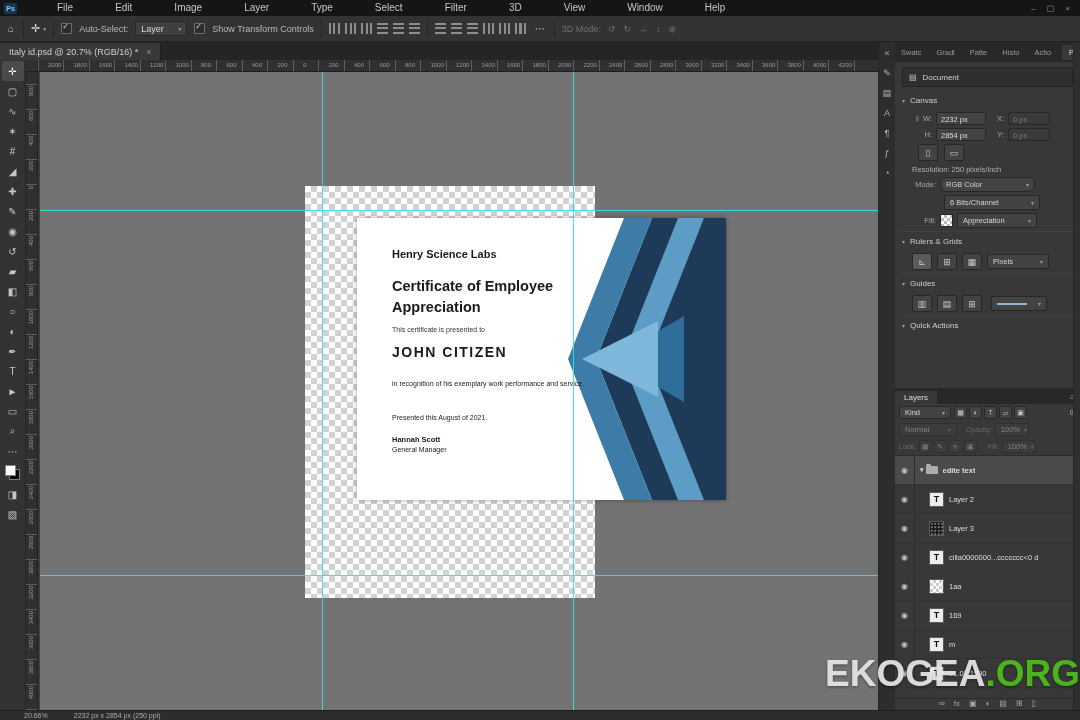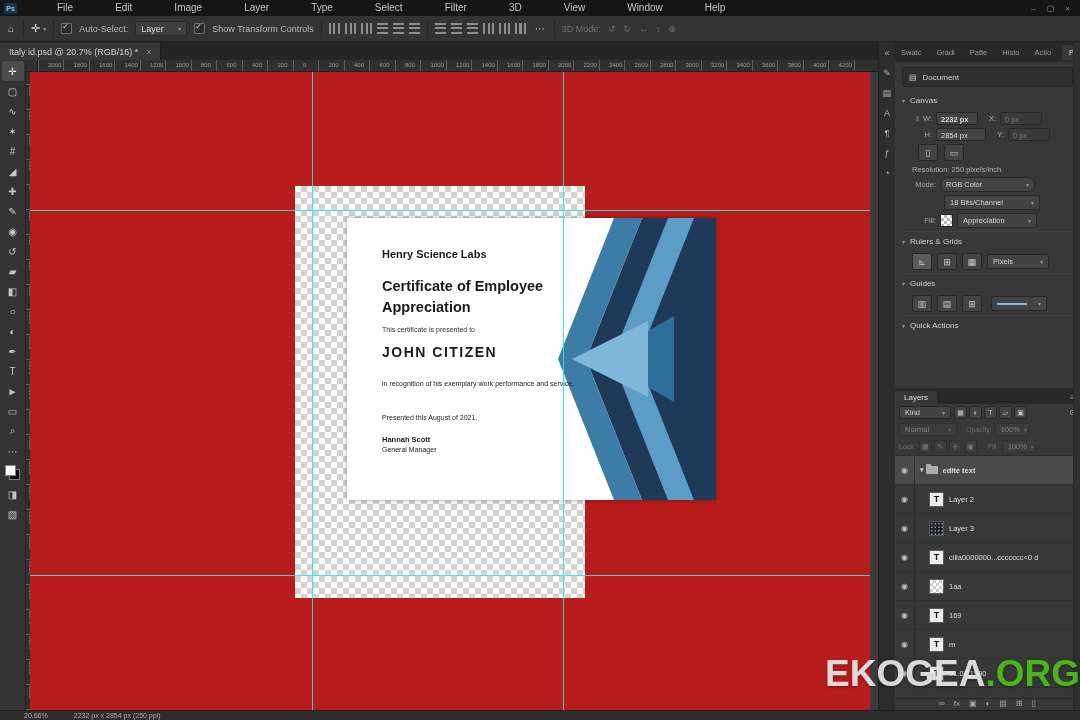--- a/index.html
+++ b/index.html
@@ -46,21 +46,21 @@
   
   #ruler-corner{left:26px;top:60px;width:12px;height:12px;background:#303030;border-right:1px solid #1f1f1f;
                 border-bottom:1px solid #1f1f1f;box-sizing:border-box;}
   #ruler-top{left:38px;top:60px;width:840px;height:12px;background:#303030;border-bottom:1px solid #1f1f1f;box-sizing:border-box;
              overflow:hidden;background-image:repeating-linear-gradient(90deg,rgba(150,150,150,.45) 0 1px,transparent 1px 25.5px);}
   #ruler-top span{position:absolute;top:2px;font-size:6px;color:#989898;}
   #ruler-left{left:26px;top:72px;width:12px;height:638px;background:#303030;border-right:1px solid #1f1f1f;box-sizing:border-box;
               overflow:hidden;background-image:repeating-linear-gradient(0deg,rgba(150,150,150,.45) 0 1px,transparent 1px 25px);}
   #ruler-left span{position:absolute;left:2px;font-size:6px;color:#989898;writing-mode:vertical-rl;transform:rotate(180deg);}
   
-  #viewport{left:30px;top:72px;width:840px;height:638px;background:#b91c1c;overflow:hidden;}
+  #viewport{left:40px;top:72px;width:840px;height:638px;background:#737373;overflow:hidden;}
   #checkerboard{position:absolute;left:265px;top:114px;width:290px;height:412px;background-color:#fff;
     background-image:linear-gradient(45deg,#d2d2d2 25%,transparent 25%,transparent 75%,#d2d2d2 75%),
                      linear-gradient(45deg,#d2d2d2 25%,transparent 25%,transparent 75%,#d2d2d2 75%);
     background-size:12px 12px;background-position:0 0,6px 6px;}
   #certificate{position:absolute;left:317px;top:146px;width:369px;height:282px;background:#fff;box-shadow:0 0 5px rgba(0,0,0,.35);}
   .cert-text{position:absolute;color:#1a1a1a;}
   #cert-design{position:absolute;right:0;top:0;width:160px;height:282px;}
   .guide-v{position:absolute;top:0;height:638px;width:1px;background:#2fe3e3;z-index:5;opacity:.9;}
   .guide-h{position:absolute;left:0;width:840px;height:1px;background:#2fe3e3;z-index:5;opacity:.9;}
   
@@ -352,21 +352,21 @@
     <div id="doc-row">
       <span>▤</span>
       <span>Document</span>
     </div>
     <div class="sect first">
       <span>Canvas</span>
     </div>
     <div class="prow" style="position:relative;margin-left:16px;">
       <span class="link-ico">∞</span>
       <span class="plab">W:</span>
-      <div class="pfield" style="width:42px;font-weight:bold;">2232 px</div>
+      <div class="pfield" style="width:50px;">2232 px</div>
       <span class="plab">X:</span>
       <div class="pfield off" style="width:42px;">0 px</div>
     </div>
     <div class="prow" style="margin-left:16px;">
       <span class="plab">H:</span>
       <div class="pfield" style="width:50px;">2854 px</div>
       <span class="plab">Y:</span>
       <div class="pfield off" style="width:42px;">0 px</div>
     </div>
     <div class="prow" style="margin-left:16px;gap:6px;">
@@ -375,21 +375,21 @@
     </div>
     <div class="res-text">Resolution: 250 pixels/inch</div>
     <div class="prow">
       <span class="plab" style="width:24px;">Mode:</span>
       <div class="pdd" style="width:95px;border-radius:7px;">
         <span>RGB Color</span>
       </div>
     </div>
     <div class="prow" style="margin-left:42px;">
       <div class="pdd" style="width:96px;">
-        <span>18 Bits/Channel</span>
+        <span>6 Bits/Channel</span>
       </div>
     </div>
     <div class="prow">
       <span class="plab" style="width:24px;">Fill:</span>
       <div class="mini-checker"></div>
       <div class="pdd" style="width:80px;">
         <span>Appreciation</span>
       </div>
     </div>
     <div class="sect">

